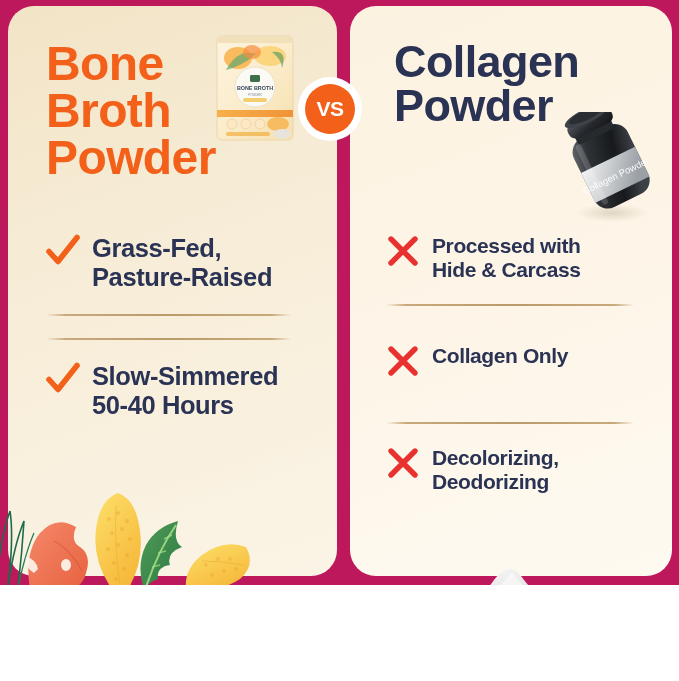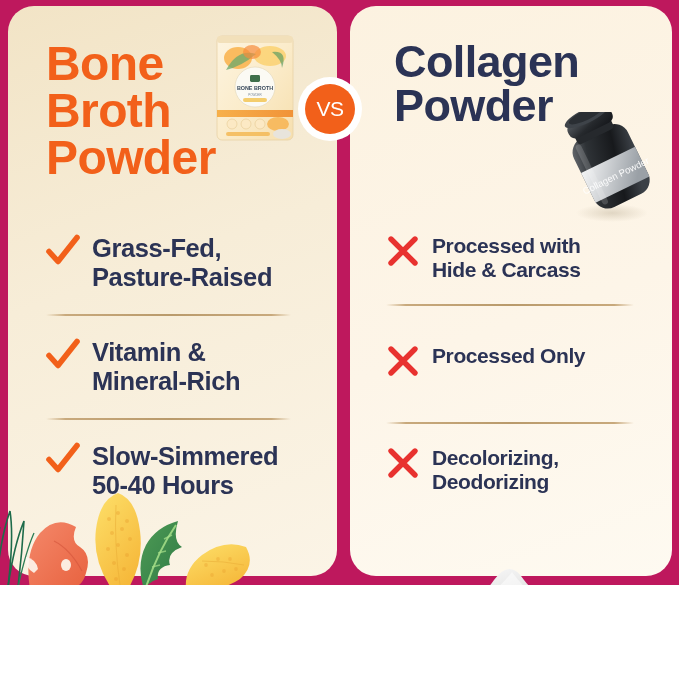--- a/index.html
+++ b/index.html
@@ -67,21 +67,21 @@
   .vs-badge {
     position: absolute;
     left: 305px;
     top: 84px;
     width: 50px;
     height: 50px;
     border-radius: 50%;
     background: #f2601a;
     color: #ffffff;
     font-size: 21px;
-    font-weight: 400;
+    font-weight: 700;
     letter-spacing: -0.5px;
     display: flex;
     align-items: center;
     justify-content: center;
     z-index: 30;
     box-shadow: 0 0 0 7px #ffffff;
   }
 
   
   .product {
@@ -184,29 +184,20 @@
           <path d="M3 17.5 L12 27.5 L31 3.5" fill="none" stroke="#f2601a" stroke-width="5.6" stroke-linecap="round" stroke-linejoin="round"></path>
         </svg>
         <div class="feature-text">
           <span>Grass-Fed,</span>
           <span>Pasture-Raised</span>
         </div>
       </div>
 
       <div class="divider"></div>
 
-      <div class="feature-row">
-        <svg class="mark" viewBox="0 0 34 34">
-          <path d="M3 17.5 L12 27.5 L31 3.5" fill="none" stroke="#f2601a" stroke-width="5.6" stroke-linecap="round" stroke-linejoin="round"></path>
-        </svg>
-        <div class="feature-text">
-          <span>Vitamin &amp;</span>
-          <span>Mineral-Rich</span>
-        </div>
-      </div>
 
       <div class="divider"></div>
 
       <div class="feature-row">
         <svg class="mark" viewBox="0 0 34 34">
           <path d="M3 17.5 L12 27.5 L31 3.5" fill="none" stroke="#f2601a" stroke-width="5.6" stroke-linecap="round" stroke-linejoin="round"></path>
         </svg>
         <div class="feature-text">
           <span>Slow-Simmered</span>
           <span>50-40 Hours</span>
@@ -236,21 +227,21 @@
       </div>
 
       <div class="divider"></div>
       <div class="spacer-16"></div>
 
       <div class="feature-row">
         <svg class="mark" viewBox="0 0 34 34">
           <path d="M5 5 L29 29 M29 5 L5 29" fill="none" stroke="#e8322f" stroke-width="5.4" stroke-linecap="round"></path>
         </svg>
         <div class="feature-text">
-          <span>Processed Only</span>
+          <span>Collagen Only</span>
         </div>
       </div>
 
       <div class="spacer-22"></div>
       <div class="divider"></div>
 
       <div class="feature-row">
         <svg class="mark" viewBox="0 0 34 34">
           <path d="M5 5 L29 29 M29 5 L5 29" fill="none" stroke="#e8322f" stroke-width="5.4" stroke-linecap="round"></path>
         </svg>

